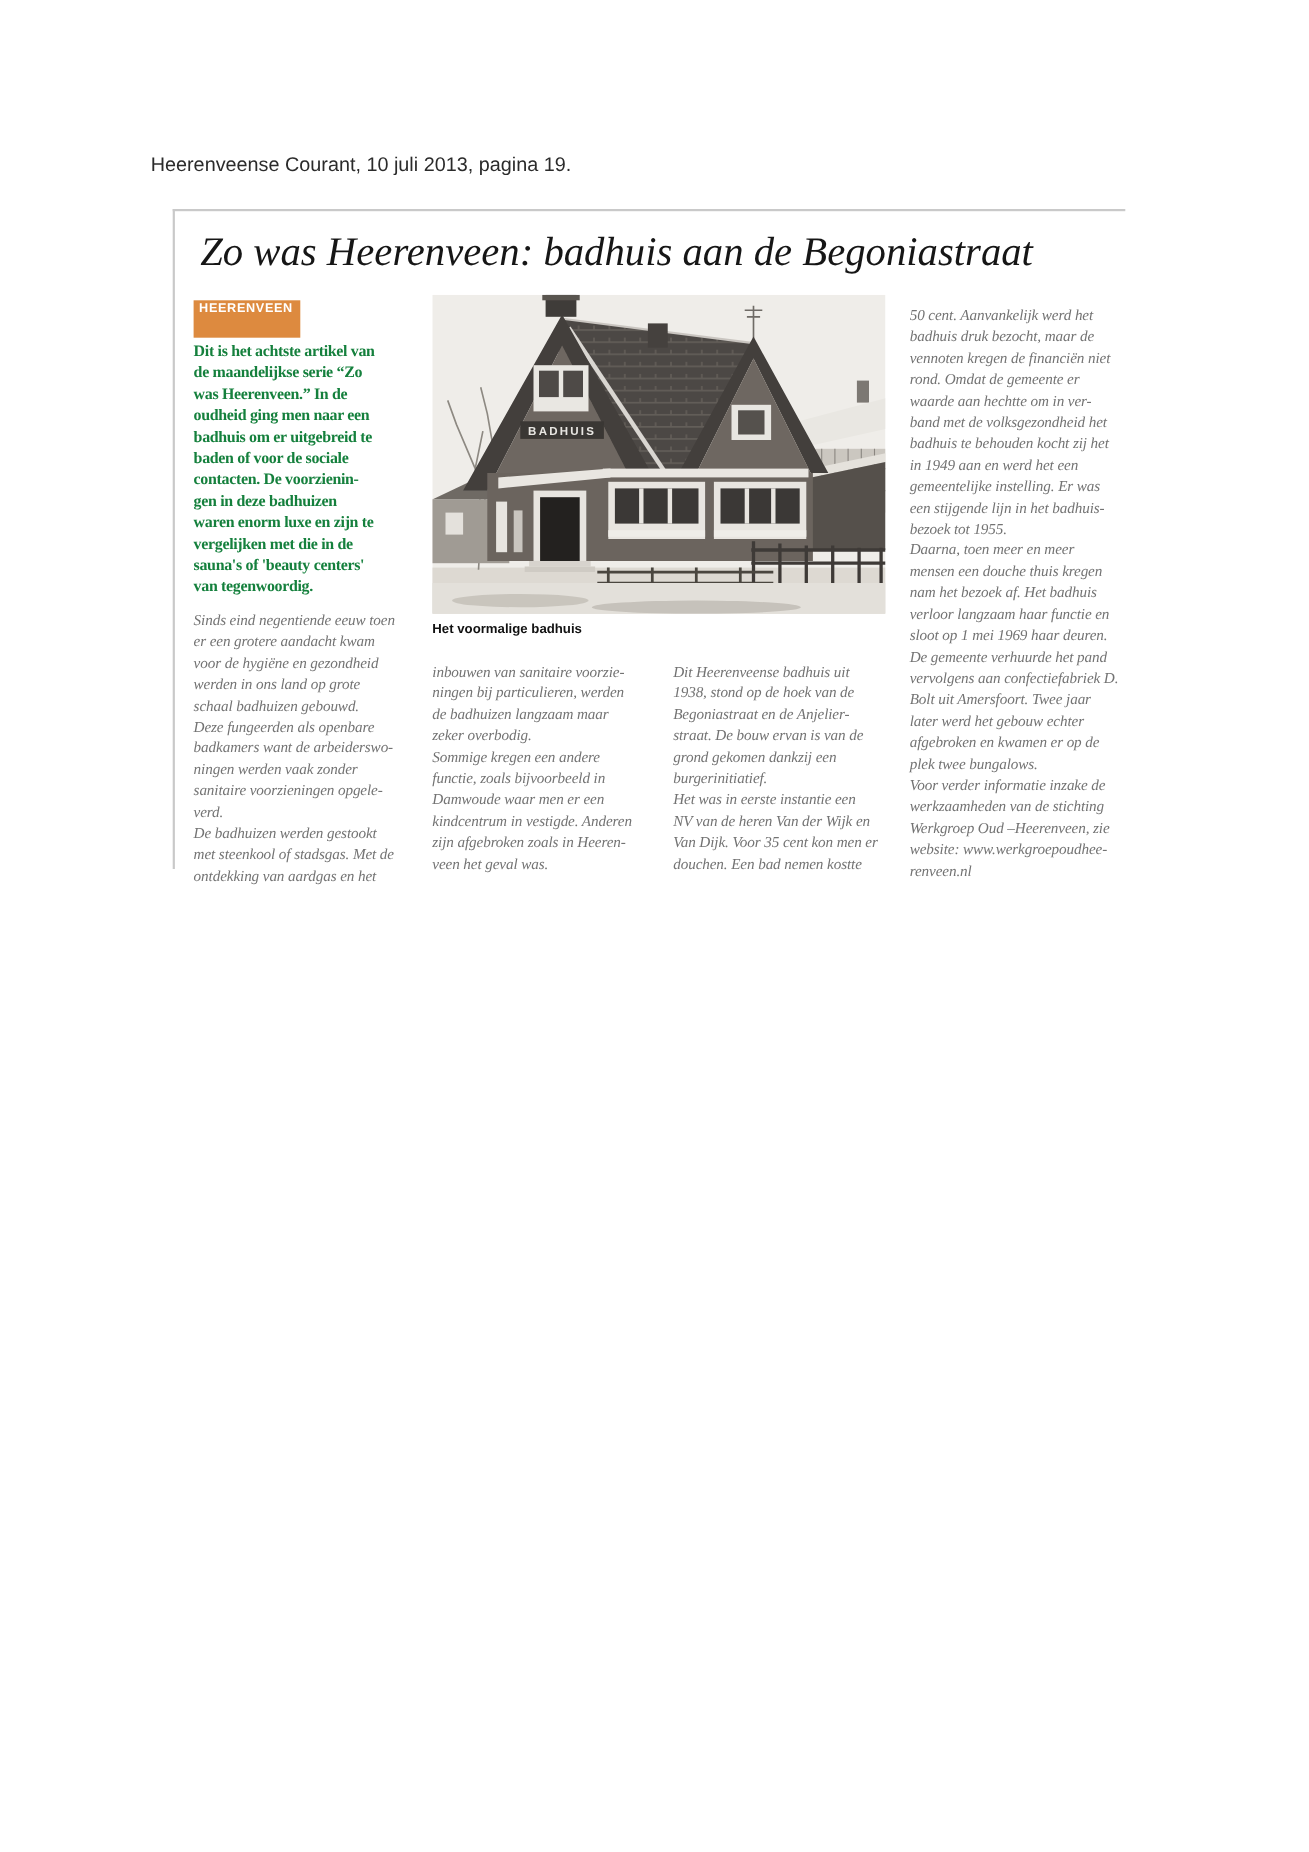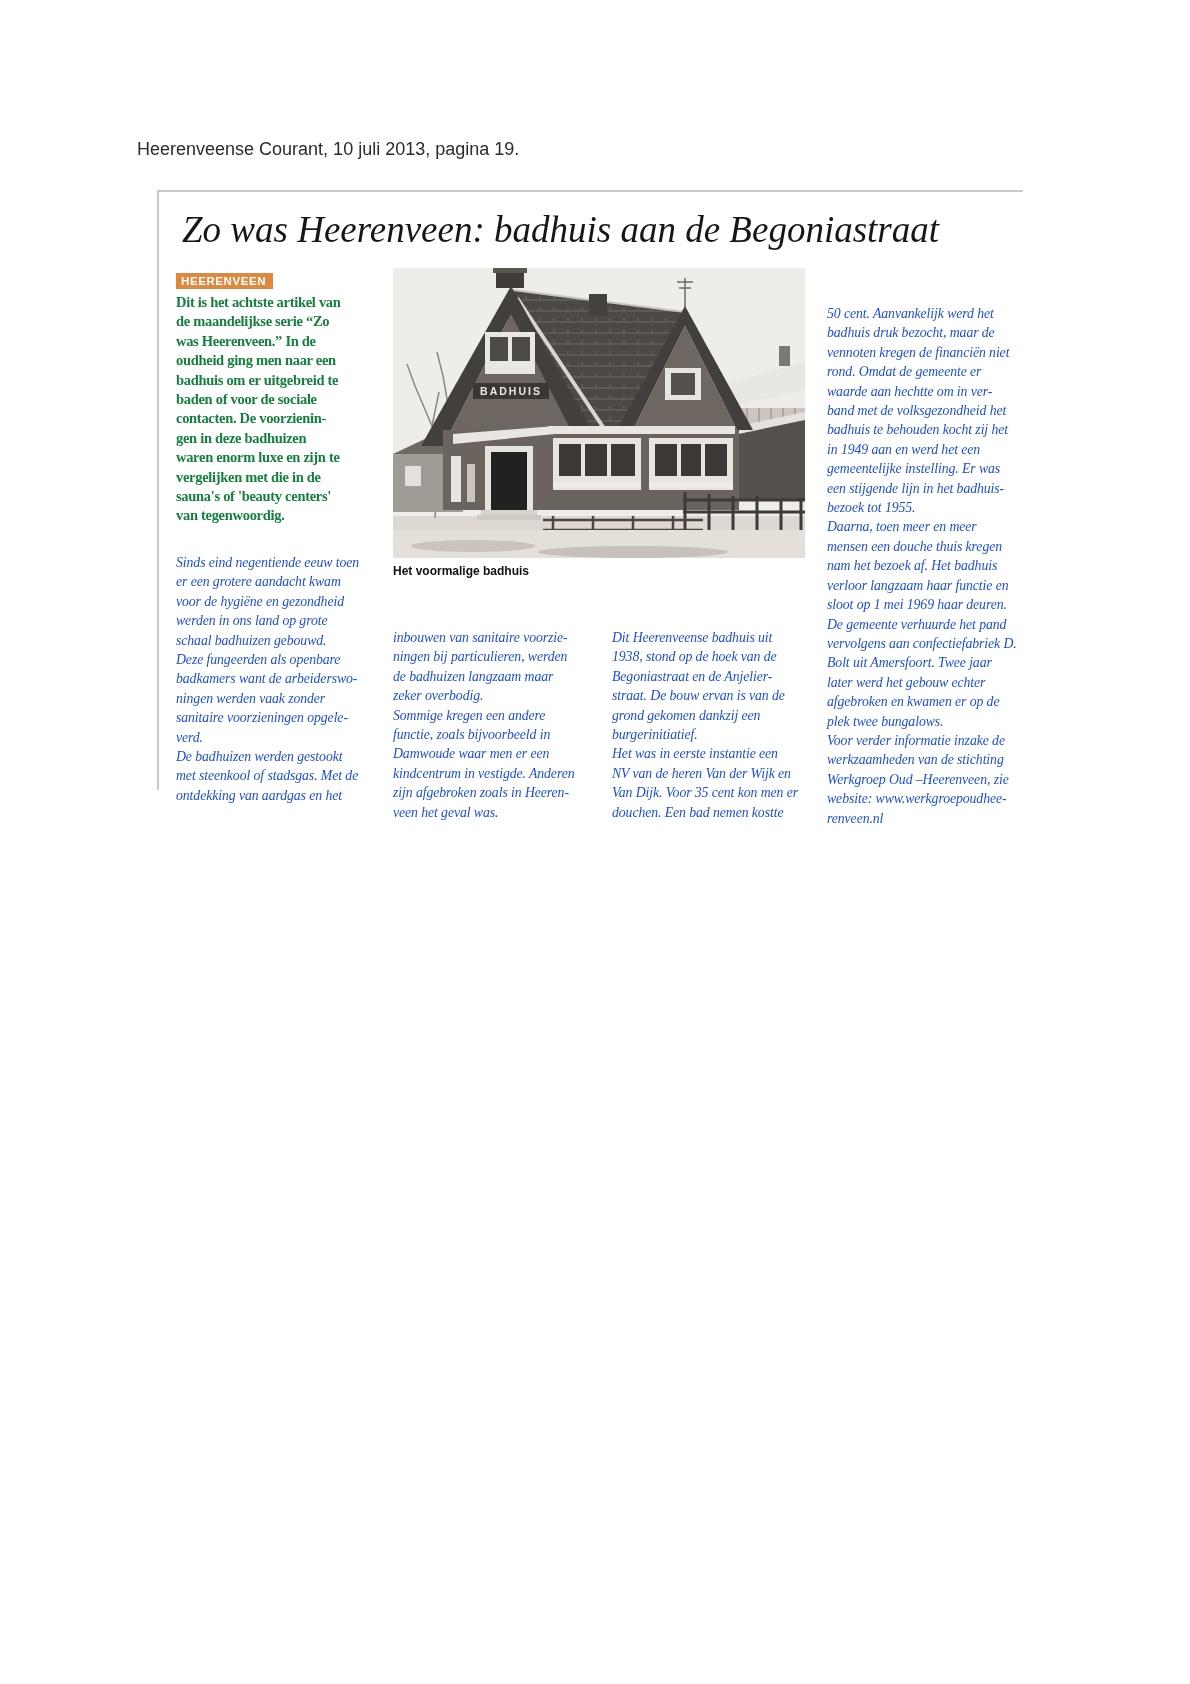--- a/index.html
+++ b/index.html
@@ -12,27 +12,27 @@
 
   .top-rule  { position: absolute; left: 157px; top: 190px; width: 866px; height: 2px; background: #c9c9c9; }
   .left-rule { position: absolute; left: 157px; top: 190px; width: 2px; height: 600px; background: #c9c9c9; }
 
   .title { position: absolute; left: 166px; top: 192px; margin: 16px; width: 860px;
     font-family: "Liberation Serif", serif; font-style: italic; font-weight: 400;
     font-size: 37px; color: #161616; }
 
   .badge { display: inline-block; background: #dd8a3f; color: #ffffff;
     font-family: "Liberation Sans", sans-serif; font-size: 11.5px; font-weight: 700;
-    letter-spacing: 0.6px; padding: 2px 7px 2px 5px; margin-bottom: 4px; }
+    letter-spacing: 0.6px; padding: 2px 7px 20px 5px; margin-bottom: 4px; }
 
   .lines { white-space: pre-line; }
   .intro { font-weight: 700; font-size: 14.5px; line-height: 19.4px; color: #15803d;
            letter-spacing: -0.3px; margin-bottom: 10px; }
   .body-it { font-style: italic; font-size: 13.8px; line-height: 19.4px;
-             color: #1d4ed8; letter-spacing: -0.1px; margin-top: 27px; }
+             color: #737373; letter-spacing: -0.1px; }
 
   .col1 { position: absolute; left: 176px; top: 271px; width: 190px; }
   .col2 { position: absolute; left: 393px; top: 601px; width: 195px; }
   .col3 { position: absolute; left: 612px; top: 601px; width: 195px; }
   .col4 { position: absolute; left: 827px; top: 277px; width: 195px; }
 
   .photo { position: absolute; left: 393px; top: 268px; width: 412px; height: 254px; margin: 0; }
   .photo svg { display: block; width: 412px; height: 290px; }
 
   .caption { position: absolute; left: 393px; top: 564px;

